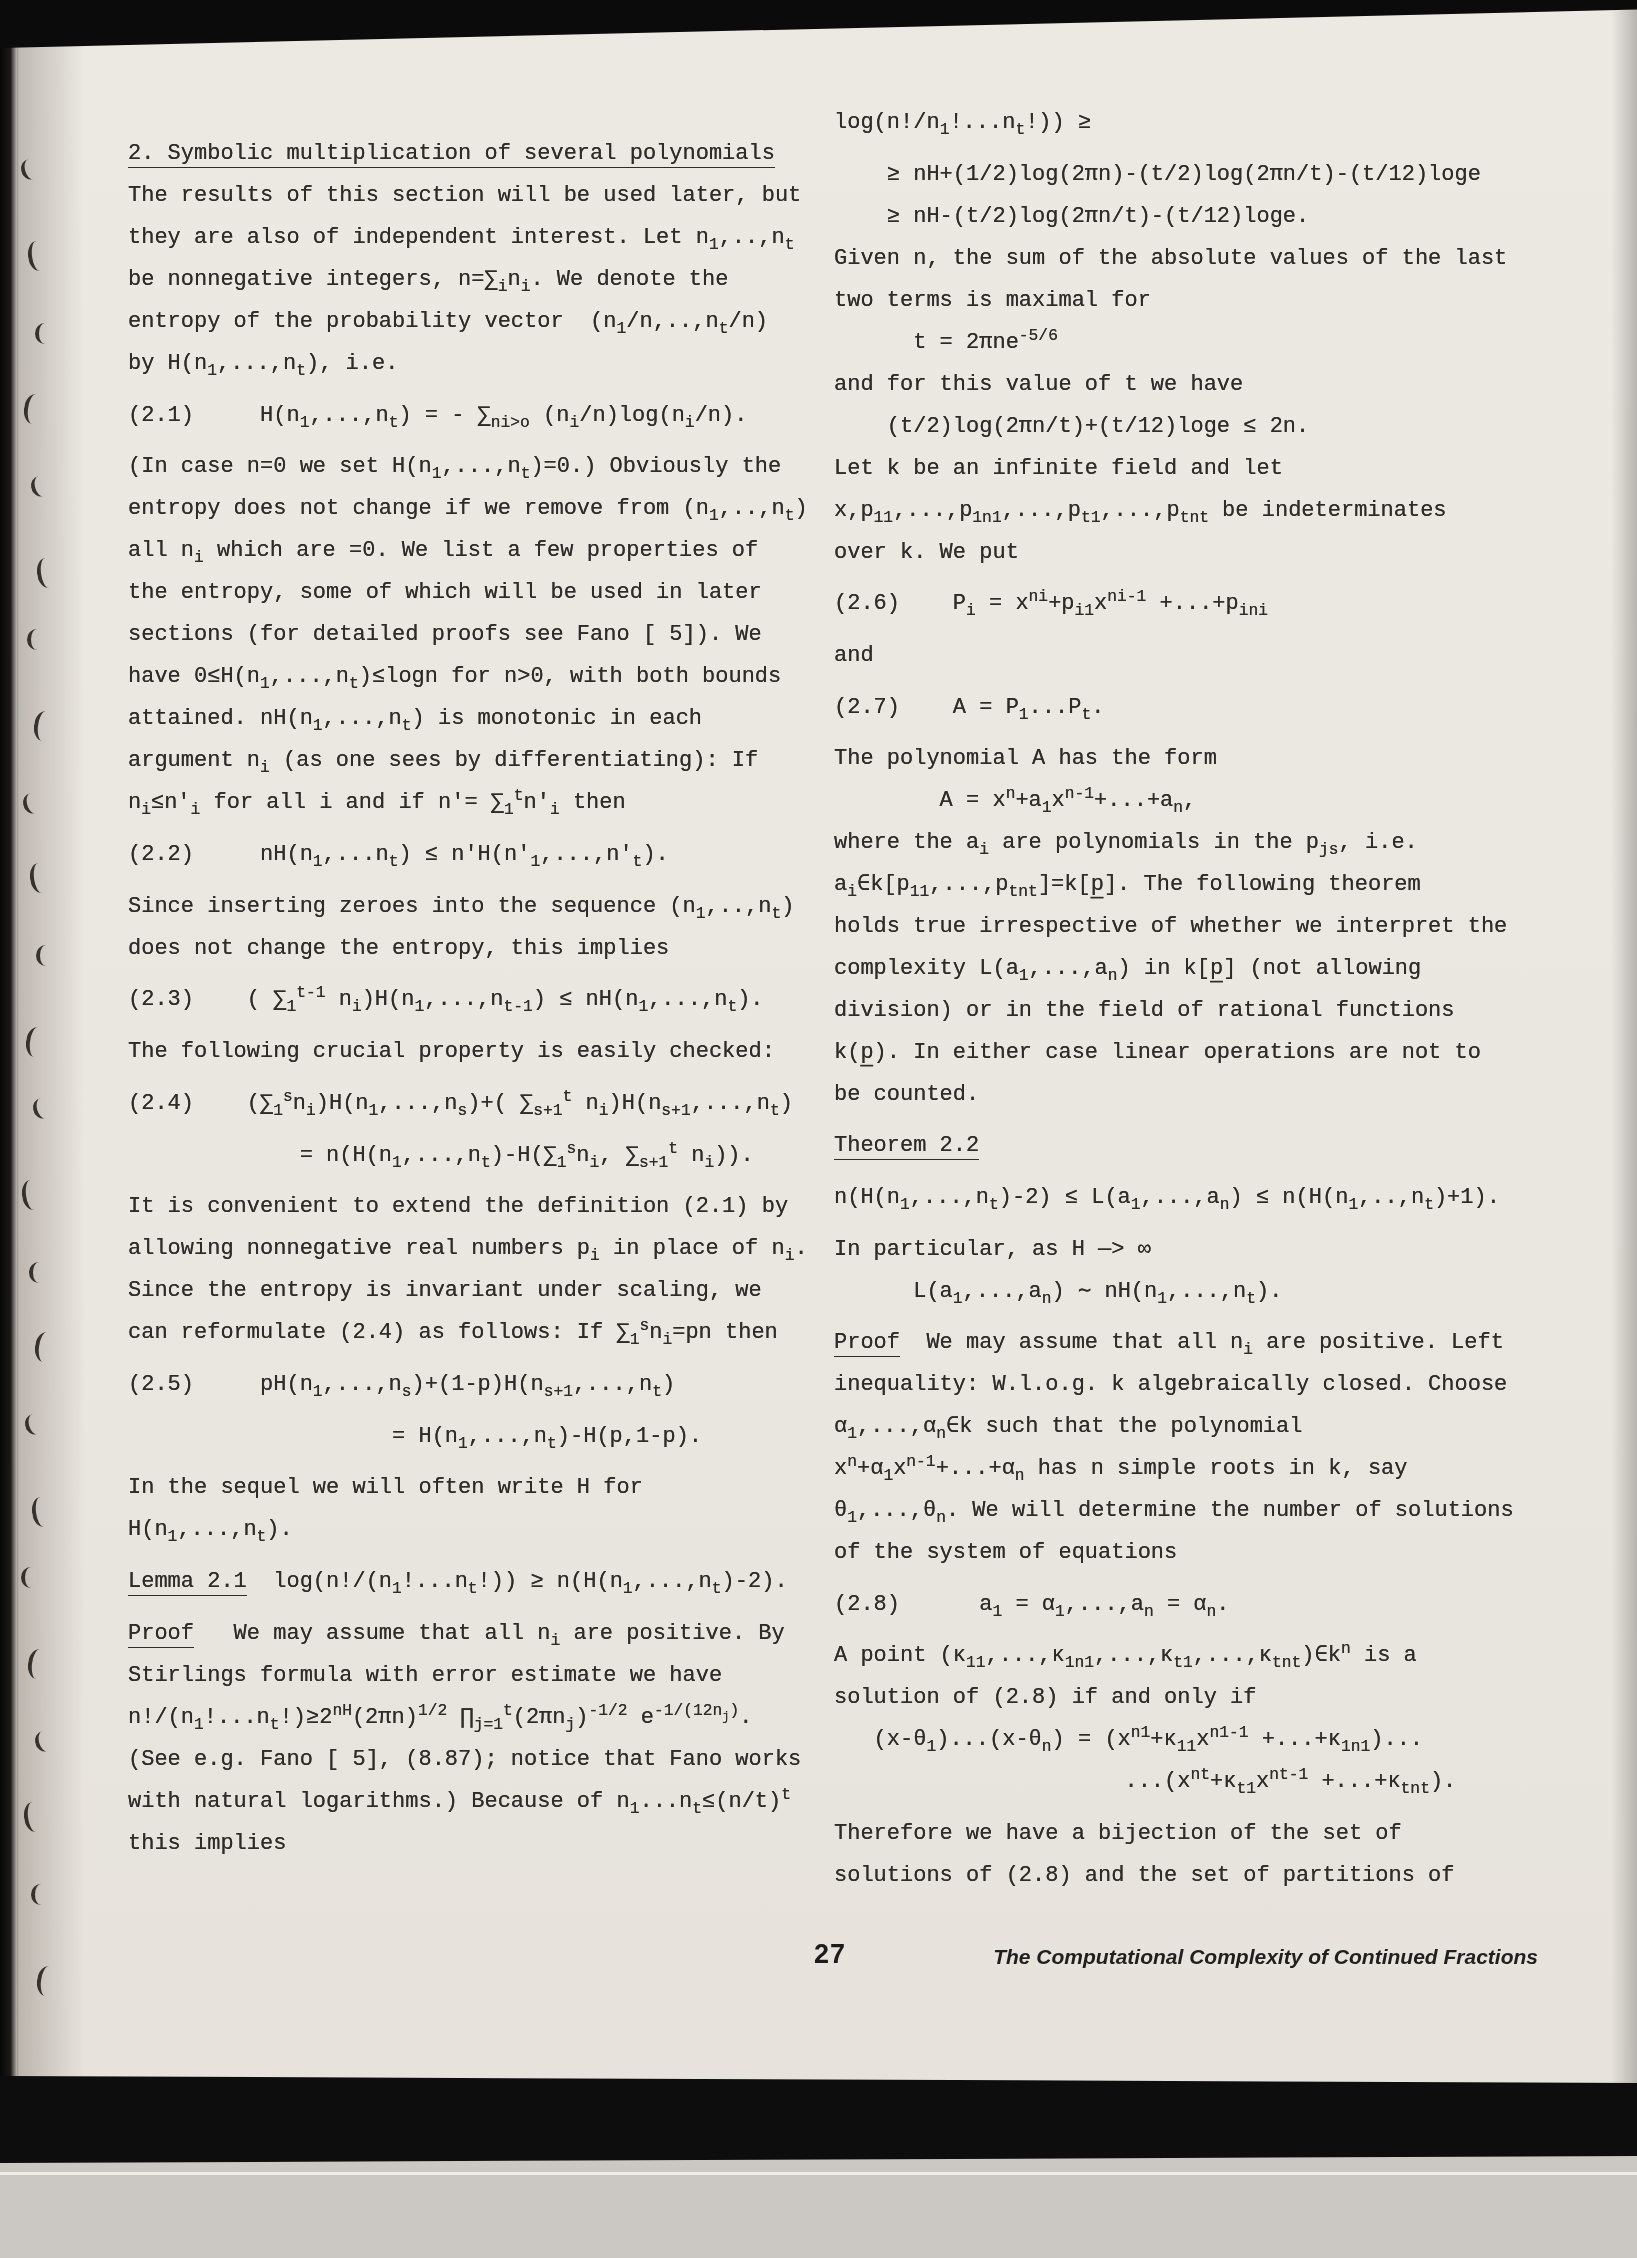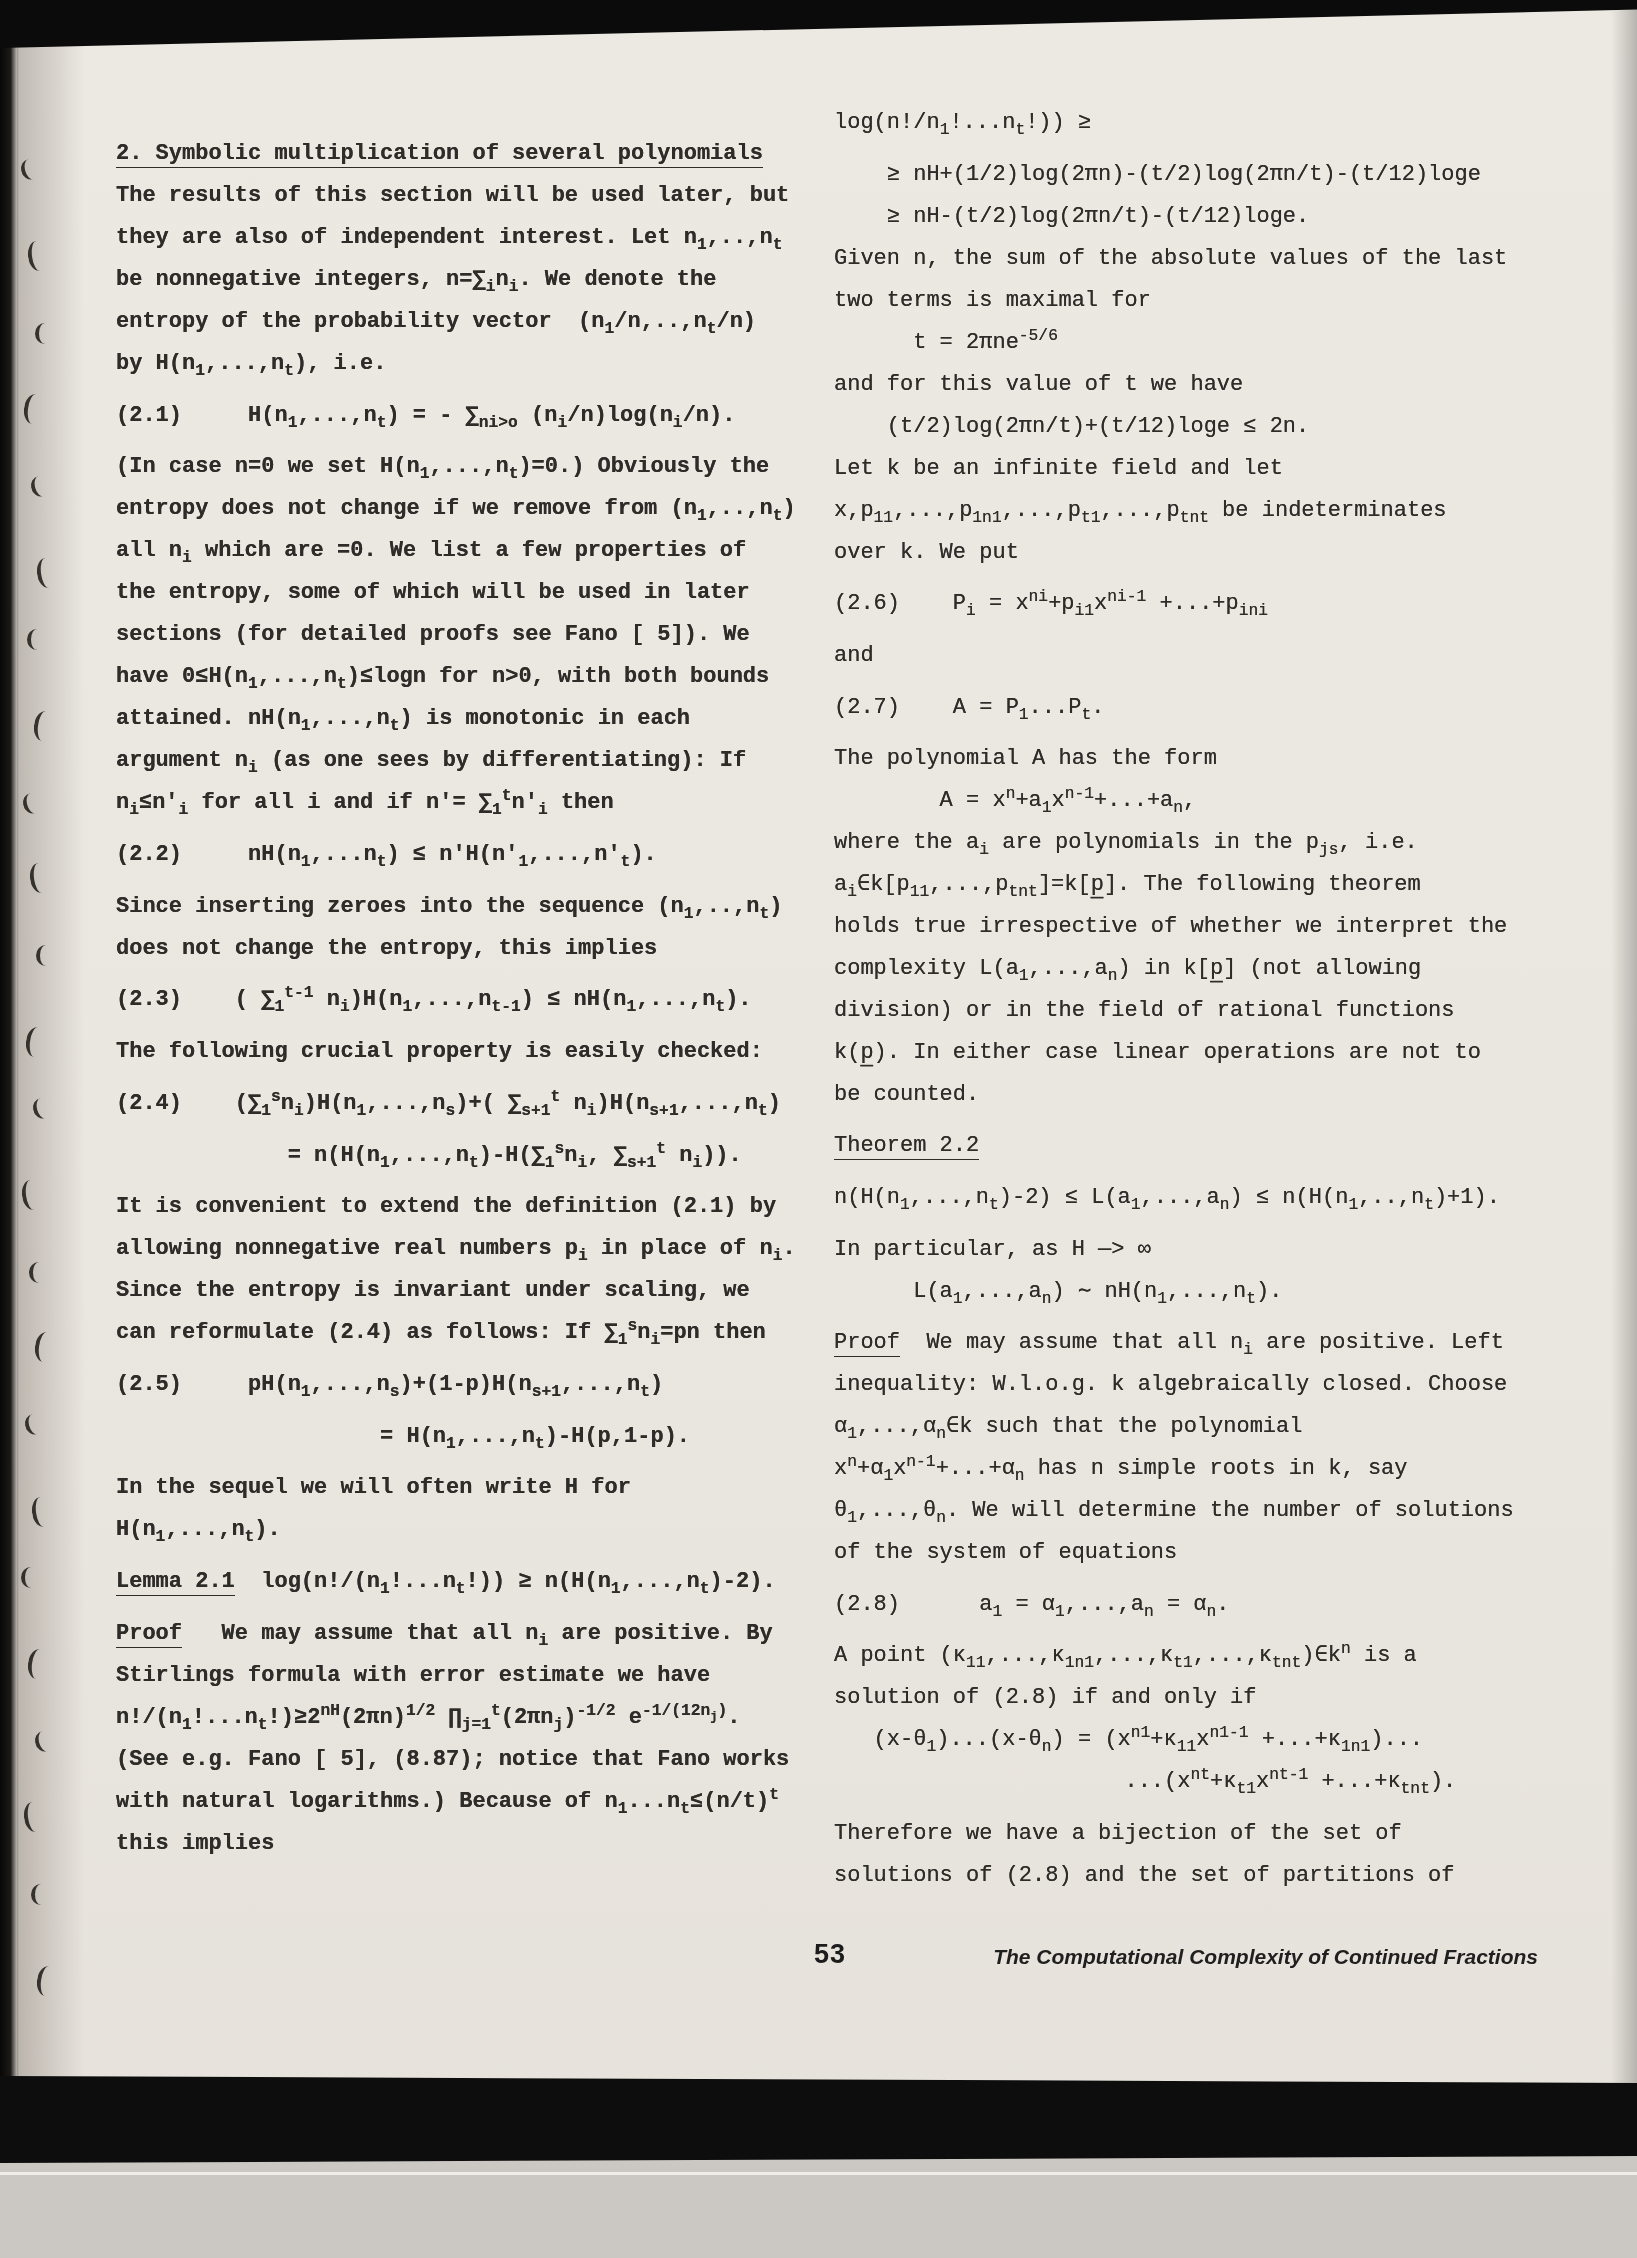--- a/index.html
+++ b/index.html
@@ -19,21 +19,21 @@
   .bed{position:absolute;top:2155px;left:0;width:100%;height:103px;background:#cbc8c4;z-index:4;}
   .bed::after{content:"";position:absolute;top:17.4px;left:0;width:100%;height:2.9px;background:#efedea;}
   
   .binding{position:absolute;top:0;left:15.4px;width:77px;height:100%;z-index:3;}
   .bmark{position:absolute;width:12.6px;border-left:4.8px solid #16130f;
          border-radius:60% 0 0 60% / 50% 0 0 50%;opacity:.82;}
   
   .col{position:absolute;font-family:"Liberation Mono","DejaVu Sans Mono",monospace;
        font-size:22px;line-height:42px;white-space:pre;color:#2e2c29;
        text-shadow:0 0 0.6px rgba(46,44,41,.85);z-index:2;}
-  .col-left{left:116px;top:133px;width:699px;font-weight:bold;}
+  .col-left{left:128px;top:133px;width:699px;}
   .col-right{left:834px;top:102px;width:718px;}
   .line{min-height:42px;}
   .gap{margin-top:9.7px;}
   .gap2{margin-top:9px;}
   sub,sup{font-size:.74em;line-height:0;}
   sub{vertical-align:-.38em;}
   sup{vertical-align:.5em;}
   .ul{border-bottom:1.9px solid #2e2c29;padding-bottom:1px;}
   
   .page-num{position:absolute;left:814px;top:1939px;z-index:2;
@@ -46,21 +46,21 @@
 </head>
 <body>
 
 <div class="scan">
   <div class="shade-left"></div>
   <div class="edge-right"></div>
 
   <div class="col col-left"><div class="line"><span class="ul">2. Symbolic multiplication of several polynomials</span><span></span></div><div class="line"><span>The results of this section will be used later, but</span></div><div class="line"><span>they are also of independent interest. Let n<sub>1</sub>,..,n<sub>t</sub></span></div><div class="line"><span>be nonnegative integers, n=∑<sub>i</sub>n<sub>i</sub>. We denote the</span></div><div class="line"><span>entropy of the probability vector  (n<sub>1</sub>/n,..,n<sub>t</sub>/n)</span></div><div class="line"><span>by H(n<sub>1</sub>,...,n<sub>t</sub>), i.e.</span></div><div class="line gap"><span>(2.1)     H(n<sub>1</sub>,...,n<sub>t</sub>) = - ∑<sub>ni&gt;o</sub> (n<sub>i</sub>/n)log(n<sub>i</sub>/n).</span></div><div class="line gap"><span>(In case n=0 we set H(n<sub>1</sub>,...,n<sub>t</sub>)=0.) Obviously the</span></div><div class="line"><span>entropy does not change if we remove from (n<sub>1</sub>,..,n<sub>t</sub>)</span></div><div class="line"><span>all n<sub>i</sub> which are =0. We list a few properties of</span></div><div class="line"><span>the entropy, some of which will be used in later</span></div><div class="line"><span>sections (for detailed proofs see Fano [ 5]). We</span></div><div class="line"><span>have 0≤H(n<sub>1</sub>,...,n<sub>t</sub>)≤logn for n&gt;0, with both bounds</span></div><div class="line"><span>attained. nH(n<sub>1</sub>,...,n<sub>t</sub>) is monotonic in each</span></div><div class="line"><span>argument n<sub>i</sub> (as one sees by differentiating): If</span></div><div class="line"><span>n<sub>i</sub>≤n'<sub>i</sub> for all i and if n'= ∑<sub>1</sub><sup>t</sup>n'<sub>i</sub> then</span></div><div class="line gap"><span>(2.2)     nH(n<sub>1</sub>,...n<sub>t</sub>) ≤ n'H(n'<sub>1</sub>,...,n'<sub>t</sub>).</span></div><div class="line gap"><span>Since inserting zeroes into the sequence (n<sub>1</sub>,..,n<sub>t</sub>)</span></div><div class="line"><span>does not change the entropy, this implies</span></div><div class="line gap"><span>(2.3)    ( ∑<sub>1</sub><sup>t-1</sup> n<sub>i</sub>)H(n<sub>1</sub>,...,n<sub>t-1</sub>) ≤ nH(n<sub>1</sub>,...,n<sub>t</sub>).</span></div><div class="line gap"><span>The following crucial property is easily checked:</span></div><div class="line gap"><span>(2.4)    (∑<sub>1</sub><sup>s</sup>n<sub>i</sub>)H(n<sub>1</sub>,...,n<sub>s</sub>)+( ∑<sub>s+1</sub><sup>t</sup> n<sub>i</sub>)H(n<sub>s+1</sub>,...,n<sub>t</sub>)</span></div><div class="line gap"><span>             = n(H(n<sub>1</sub>,...,n<sub>t</sub>)-H(∑<sub>1</sub><sup>s</sup>n<sub>i</sub>, ∑<sub>s+1</sub><sup>t</sup> n<sub>i</sub>)).</span></div><div class="line gap"><span>It is convenient to extend the definition (2.1) by</span></div><div class="line"><span>allowing nonnegative real numbers p<sub>i</sub> in place of n<sub>i</sub>.</span></div><div class="line"><span>Since the entropy is invariant under scaling, we</span></div><div class="line"><span>can reformulate (2.4) as follows: If ∑<sub>1</sub><sup>s</sup>n<sub>i</sub>=pn then</span></div><div class="line gap"><span>(2.5)     pH(n<sub>1</sub>,...,n<sub>s</sub>)+(1-p)H(n<sub>s+1</sub>,...,n<sub>t</sub>)</span></div><div class="line gap"><span>                    = H(n<sub>1</sub>,...,n<sub>t</sub>)-H(p,1-p).</span></div><div class="line gap"><span>In the sequel we will often write H for</span></div><div class="line"><span>H(n<sub>1</sub>,...,n<sub>t</sub>).</span></div><div class="line gap"><span class="ul">Lemma 2.1</span><span>  log(n!/(n<sub>1</sub>!...n<sub>t</sub>!)) ≥ n(H(n<sub>1</sub>,...,n<sub>t</sub>)-2).</span></div><div class="line gap"><span class="ul">Proof</span><span>   We may assume that all n<sub>i</sub> are positive. By</span></div><div class="line"><span>Stirlings formula with error estimate we have</span></div><div class="line"><span>n!/(n<sub>1</sub>!...n<sub>t</sub>!)≥2<sup>nH</sup>(2πn)<sup>1/2</sup> ∏<sub>j=1</sub><sup>t</sup>(2πn<sub>j</sub>)<sup>-1/2</sup> e<sup>-1/(12n<sub>j</sub>)</sup>.</span></div><div class="line"><span>(See e.g. Fano [ 5], (8.87); notice that Fano works</span></div><div class="line"><span>with natural logarithms.) Because of n<sub>1</sub>...n<sub>t</sub>≤(n/t)<sup>t</sup></span></div><div class="line"><span>this implies</span></div></div>
   <div class="col col-right"><div class="line"><span>log(n!/n<sub>1</sub>!...n<sub>t</sub>!)) ≥</span></div><div class="line gap"><span>    ≥ nH+(1/2)log(2πn)-(t/2)log(2πn/t)-(t/12)loge</span></div><div class="line"><span>    ≥ nH-(t/2)log(2πn/t)-(t/12)loge.</span></div><div class="line"><span>Given n, the sum of the absolute values of the last</span></div><div class="line"><span>two terms is maximal for</span></div><div class="line"><span>      t = 2πne<sup>-5/6</sup></span></div><div class="line"><span>and for this value of t we have</span></div><div class="line"><span>    (t/2)log(2πn/t)+(t/12)loge ≤ 2n.</span></div><div class="line"><span>Let k be an infinite field and let</span></div><div class="line"><span>x,p<sub>11</sub>,...,p<sub>1n1</sub>,...,p<sub>t1</sub>,...,p<sub>tnt</sub> be indeterminates</span></div><div class="line"><span>over k. We put</span></div><div class="line gap"><span>(2.6)    P<sub>i</sub> = x<sup>ni</sup>+p<sub>i1</sub>x<sup>ni-1</sup> +...+p<sub>ini</sub></span></div><div class="line gap"><span>and</span></div><div class="line gap"><span>(2.7)    A = P<sub>1</sub>...P<sub>t</sub>.</span></div><div class="line gap"><span>The polynomial A has the form</span></div><div class="line"><span>        A = x<sup>n</sup>+a<sub>1</sub>x<sup>n-1</sup>+...+a<sub>n</sub>,</span></div><div class="line"><span>where the a<sub>i</sub> are polynomials in the p<sub>js</sub>, i.e.</span></div><div class="line"><span>a<sub>i</sub>∈k[p<sub>11</sub>,...,p<sub>tnt</sub>]=k[p̲]. The following theorem</span></div><div class="line"><span>holds true irrespective of whether we interpret the</span></div><div class="line"><span>complexity L(a<sub>1</sub>,...,a<sub>n</sub>) in k[p̲] (not allowing</span></div><div class="line"><span>division) or in the field of rational functions</span></div><div class="line"><span>k(p̲). In either case linear operations are not to</span></div><div class="line"><span>be counted.</span></div><div class="line gap2"><span class="ul">Theorem 2.2</span><span></span></div><div class="line gap"><span>n(H(n<sub>1</sub>,...,n<sub>t</sub>)-2) ≤ L(a<sub>1</sub>,...,a<sub>n</sub>) ≤ n(H(n<sub>1</sub>,..,n<sub>t</sub>)+1).</span></div><div class="line gap"><span>In particular, as H —&gt; ∞</span></div><div class="line"><span>      L(a<sub>1</sub>,...,a<sub>n</sub>) ∼ nH(n<sub>1</sub>,...,n<sub>t</sub>).</span></div><div class="line gap2"><span class="ul">Proof</span><span>  We may assume that all n<sub>i</sub> are positive. Left</span></div><div class="line"><span>inequality: W.l.o.g. k algebraically closed. Choose</span></div><div class="line"><span>α<sub>1</sub>,...,α<sub>n</sub>∈k such that the polynomial</span></div><div class="line"><span>x<sup>n</sup>+α<sub>1</sub>x<sup>n-1</sup>+...+α<sub>n</sub> has n simple roots in k, say</span></div><div class="line"><span>θ<sub>1</sub>,...,θ<sub>n</sub>. We will determine the number of solutions</span></div><div class="line"><span>of the system of equations</span></div><div class="line gap"><span>(2.8)      a<sub>1</sub> = α<sub>1</sub>,...,a<sub>n</sub> = α<sub>n</sub>.</span></div><div class="line gap"><span>A point (κ<sub>11</sub>,...,κ<sub>1n1</sub>,...,κ<sub>t1</sub>,...,κ<sub>tnt</sub>)∈k<sup>n</sup> is a</span></div><div class="line"><span>solution of (2.8) if and only if</span></div><div class="line"><span>   (x-θ<sub>1</sub>)...(x-θ<sub>n</sub>) = (x<sup>n1</sup>+κ<sub>11</sub>x<sup>n1-1</sup> +...+κ<sub>1n1</sub>)...</span></div><div class="line"><span>                      ...(x<sup>nt</sup>+κ<sub>t1</sub>x<sup>nt-1</sup> +...+κ<sub>tnt</sub>).</span></div><div class="line gap"><span>Therefore we have a bijection of the set of</span></div><div class="line"><span>solutions of (2.8) and the set of partitions of</span></div></div>
 
-  <div class="page-num">53</div>
+  <div class="page-num">27</div>
   <div class="running-title">The Computational Complexity of Continued Fractions</div>
 
   <div class="binding" id="binding">
       <div class="bmark" style="top: 159px; left: 5.8px; height: 21px; transform: rotate(-14deg);"></div>
       <div class="bmark" style="top: 241px; left: 12.6px; height: 30px; transform: rotate(-7deg);"></div>
       <div class="bmark" style="top: 323px; left: 19.3px; height: 21px; transform: rotate(0deg);"></div>
       <div class="bmark" style="top: 394px; left: 8.7px; height: 30px; transform: rotate(7deg);"></div>
       <div class="bmark" style="top: 476px; left: 15.4px; height: 21px; transform: rotate(-14deg);"></div>
       <div class="bmark" style="top: 558px; left: 22px; height: 30px; transform: rotate(-7deg);"></div>
       <div class="bmark" style="top: 629px; left: 11.6px; height: 21px; transform: rotate(0deg);"></div>

